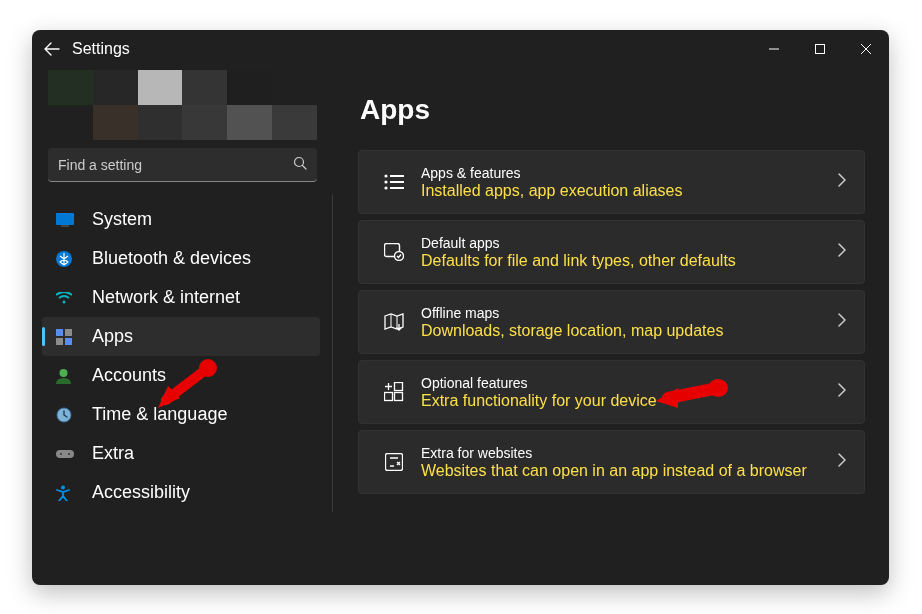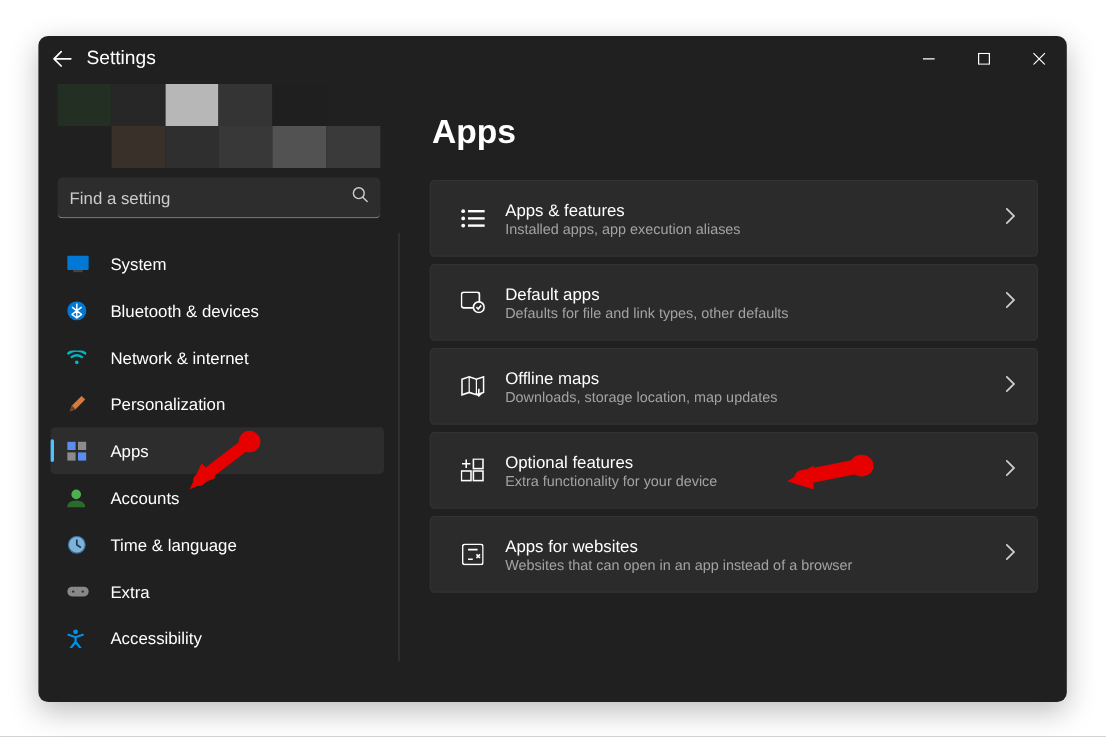--- a/index.html
+++ b/index.html
@@ -144,21 +144,21 @@
   }
   .nav-icon {
     width: 24px;
     display: flex;
     align-items: center;
     justify-content: flex-start;
     margin-right: 12px;
     font-size: 15px;
   }
   .nav-label {
-    font-size: 14px;
+    font-size: 18px;
     color: #fff;
   }
   .content {
     flex: 1;
     padding: 0 24px 0 24px;
     overflow-y: auto;
   }
   .content::-webkit-scrollbar{width:0}
   .page-title {
     font-size: 28px;
@@ -187,22 +187,22 @@
   .card-texts {
     flex: 1;
     display: flex;
     flex-direction: column;
   }
   .card-title {
     font-size: 14px;
     color: #fff;
   }
   .card-sub {
-    font-size: 12px;
-    color: #a3a3a3;
+    font-size: 16px;
+    color: #fde047;
     margin-top: 1px;
   }
   .chev {
     color: #ccc;
   }
   
   .arrow-annot {
     position: absolute;
     pointer-events: none;
   }
@@ -289,29 +289,20 @@
         <div class="nav-item">
           <span class="nav-icon">
             <svg width="16" height="12" viewBox="0 0 16 12">
                 <path d="M0 3 Q8 -3 16 3" stroke="#00b7c3" stroke-width="2" fill="none"></path>
                 <path d="M3 6 Q8 2 13 6" stroke="#00b7c3" stroke-width="2" fill="none"></path>
                 <circle cx="8" cy="10" r="1.5" fill="#00b7c3"></circle>
               </svg>
           </span>
           <span class="nav-label">Network &amp; internet</span>
         </div>
-        <div class="nav-item">
-          <span class="nav-icon">
-            <svg width="16" height="16" viewBox="0 0 16 16">
-                <path d="M2 14 L4 9 L12 1 L15 4 L7 12 Z" fill="#d97a3a"></path>
-                <path d="M2 14 L4 9 L7 12 Z" fill="#6b4226"></path>
-              </svg>
-          </span>
-          <span class="nav-label">Personalization</span>
-        </div>
         <div class="nav-item selected">
           <span class="nav-icon">
             <svg width="16" height="16" viewBox="0 0 16 16">
                 <rect x="0" y="0" width="7" height="7" fill="#5b8def"></rect>
                 <rect x="9" y="0" width="7" height="7" fill="#8c8c8c"></rect>
                 <rect x="0" y="9" width="7" height="7" fill="#8c8c8c"></rect>
                 <rect x="9" y="9" width="7" height="7" fill="#5b8def"></rect>
               </svg>
           </span>
           <span class="nav-label">Apps</span>
@@ -432,21 +423,21 @@
       </div>
 
       <div class="card">
         <span class="card-icon">
           <svg width="18" height="18" viewBox="0 0 18 18">
               <rect x="0.5" y="0.5" width="17" height="17" rx="2" stroke="#fff" stroke-width="1.3" fill="none"></rect>
               <path d="M5 5 H13 M5 13 H9 M12 9 L15 12 M15 9 L12 12" stroke="#fff" stroke-width="1.3"></path>
             </svg>
         </span>
         <div class="card-texts">
-          <span class="card-title">Apps for websites</span>
+          <span class="card-title">Extra for websites</span>
           <span class="card-sub">Websites that can open in an app instead of a browser</span>
         </div>
         <span class="chev"><svg width="8" height="14" viewBox="0 0 8 14">
               <path d="M1 1 L7 7 L1 13" stroke="#ccc" stroke-width="1.5" fill="none" stroke-linecap="round"></path>
             </svg></span>
       </div>
 
 
     </div>
   </div>

